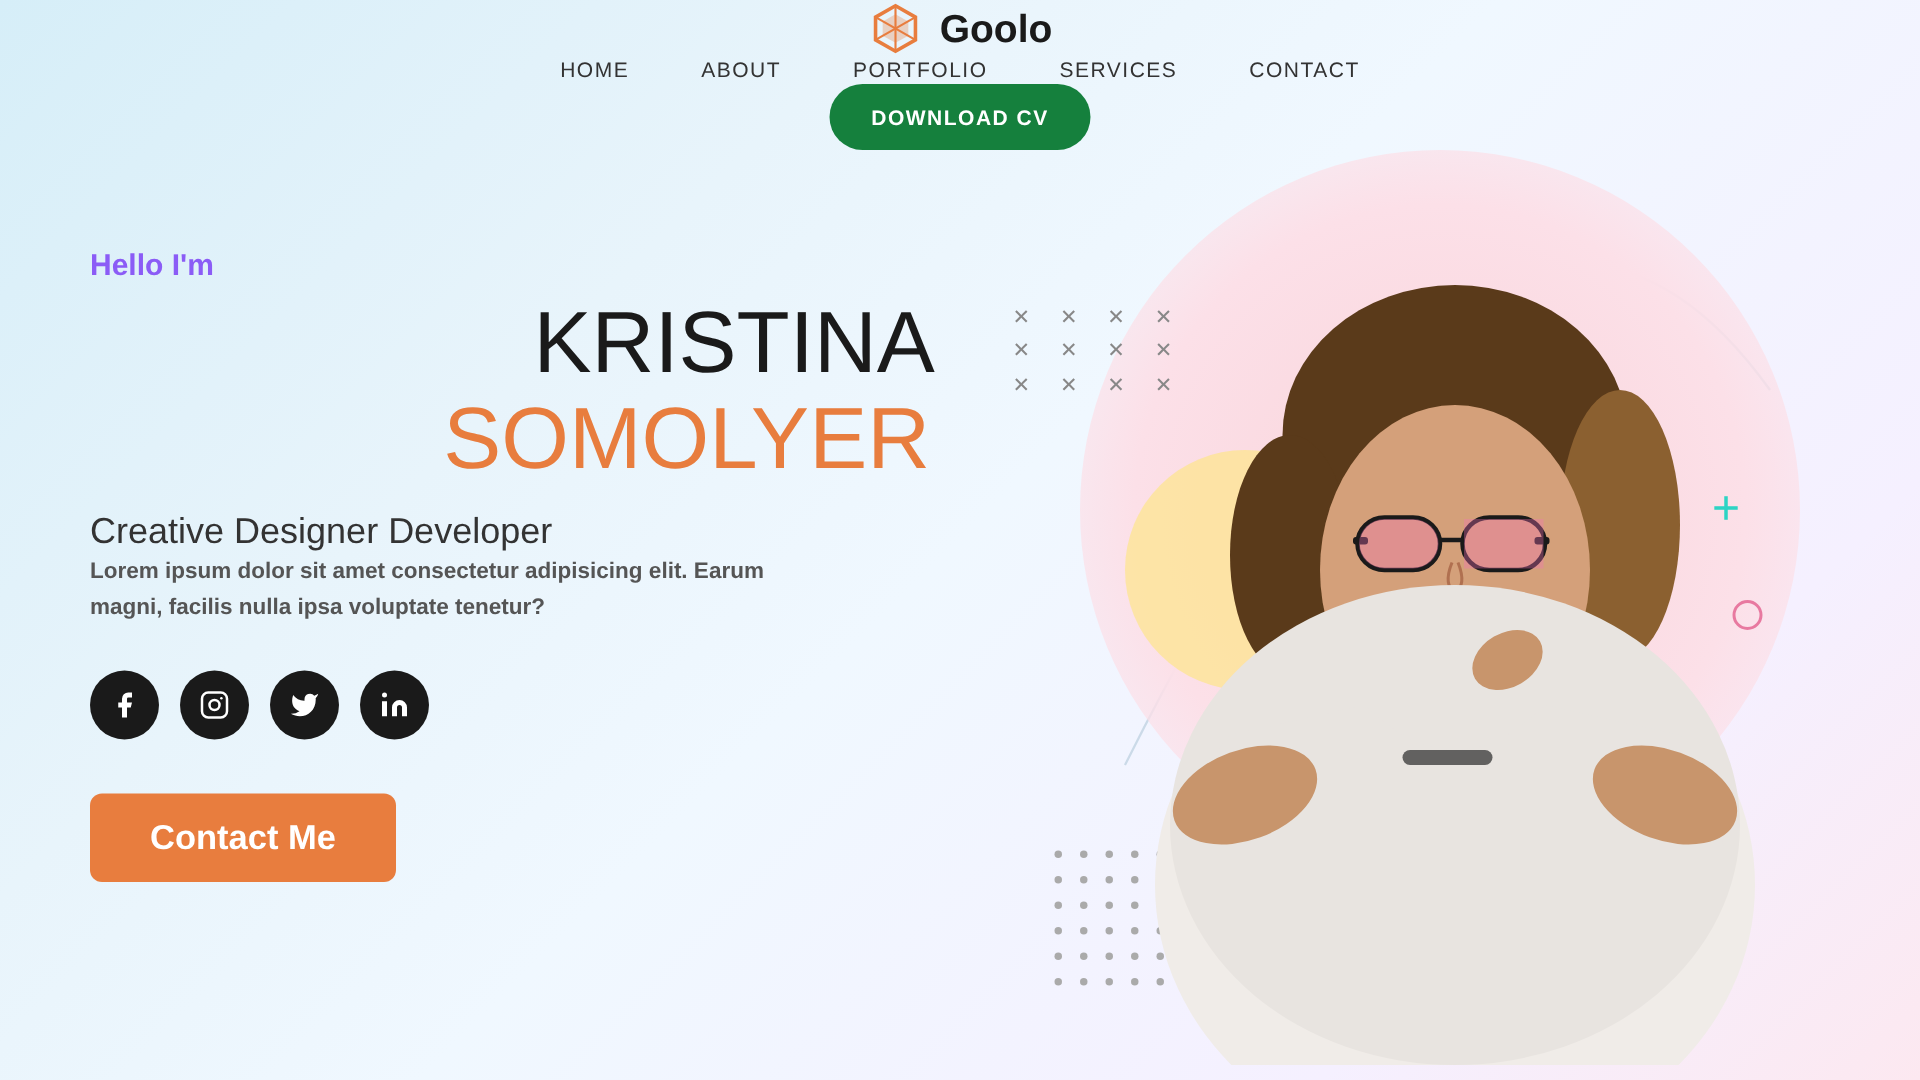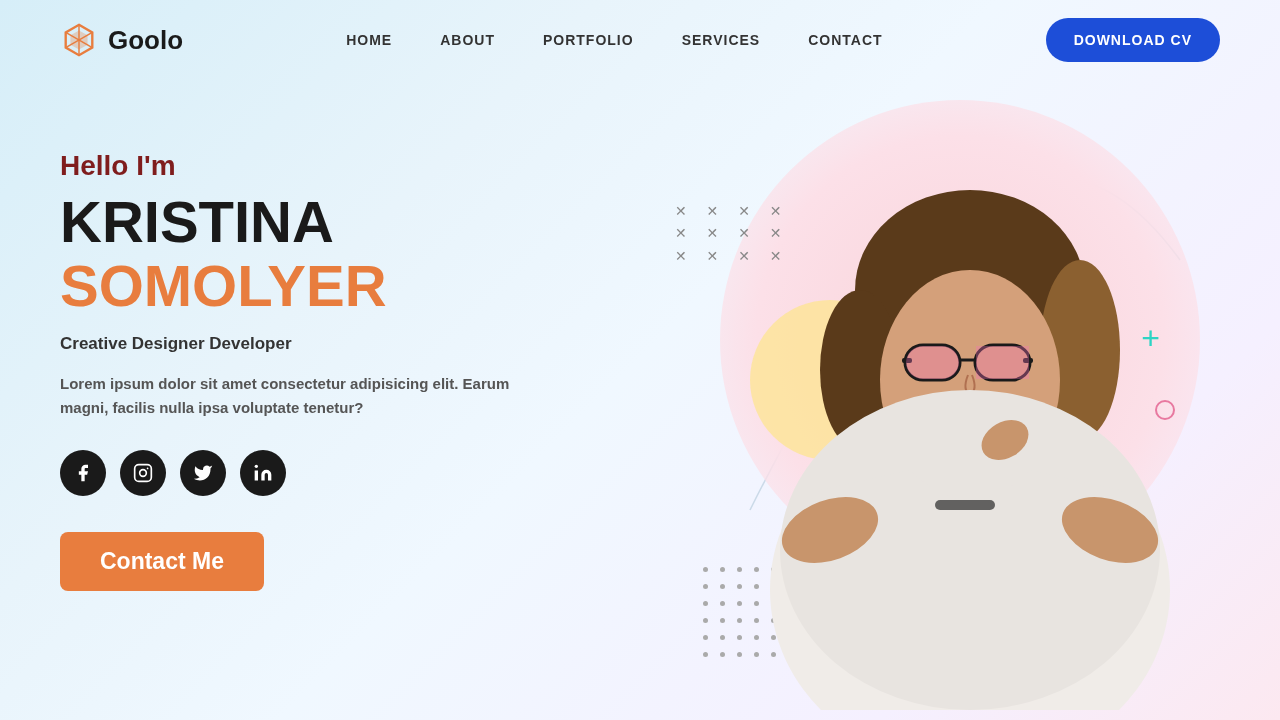--- a/index.html
+++ b/index.html
@@ -14,20 +14,21 @@
 
     
     nav {
       display: flex;
       align-items: center;
       justify-content: space-between;
       padding: 0 60px;
       height: 80px;
       position: relative;
       z-index: 10;
+      flex-direction: column;
     }
     .logo-area {
       display: flex;
       align-items: center;
       gap: 10px;
     }
     .logo-icon {
       width: 38px;
       height: 38px;
     }
@@ -38,26 +39,26 @@
     }
     .nav-links {
       display: flex;
       gap: 48px;
       list-style: none;
     }
     .nav-links li a {
       text-decoration: none;
       color: #333;
       font-size: 14px;
-      font-weight: 700;
+      font-weight: 400;
       letter-spacing: 1px;
       text-transform: uppercase;
     }
     .download-cv-btn {
-      background: #1d4ed8;
+      background: #15803d;
       color: #fff;
       border: none;
       padding: 14px 28px;
       border-radius: 50px;
       font-size: 14px;
       font-weight: 700;
       letter-spacing: 1px;
       cursor: pointer;
       text-transform: uppercase;
     }
@@ -71,42 +72,43 @@
       height: calc(720px - 80px);
     }
 
     
     .hero-left {
       flex: 0 0 560px;
       padding-top: 30px;
       z-index: 5;
     }
     .hello-text {
-      color: #7f1d1d;
-      font-size: 28px;
+      color: #8b5cf6;
+      font-size: 20px;
       font-weight: 600;
       margin-bottom: 8px;
+      margin-top: 16px;
     }
     .name-line {
       font-size: 58px;
-      font-weight: 700;
+      font-weight: 400;
       line-height: 1.1;
       margin-bottom: 16px;
+      text-align: right;
     }
     .name-first {
       color: #1a1a1a;
     }
     .name-last {
       color: #e87d3e;
     }
     .role-text {
-      font-size: 17px;
-      font-weight: 700;
+      font-size: 24px;
+      font-weight: 400;
       color: #333;
-      margin-bottom: 18px;
     }
     .bio-text {
       font-size: 15px;
       color: #555;
       line-height: 1.6;
       max-width: 480px;
       margin-bottom: 30px;
       font-weight: bold;
     }
     .social-icons {

